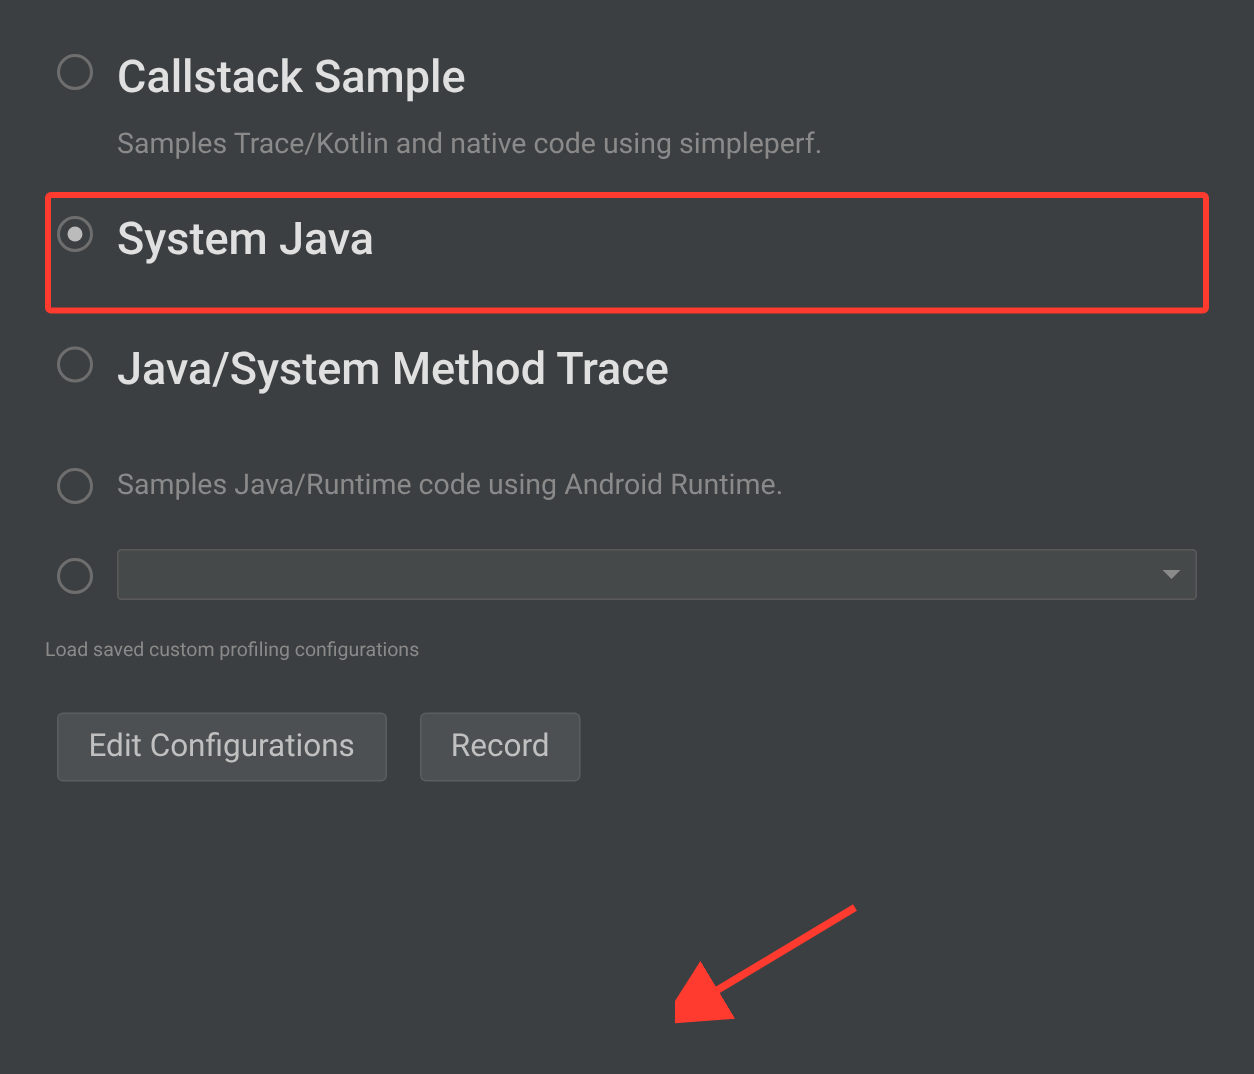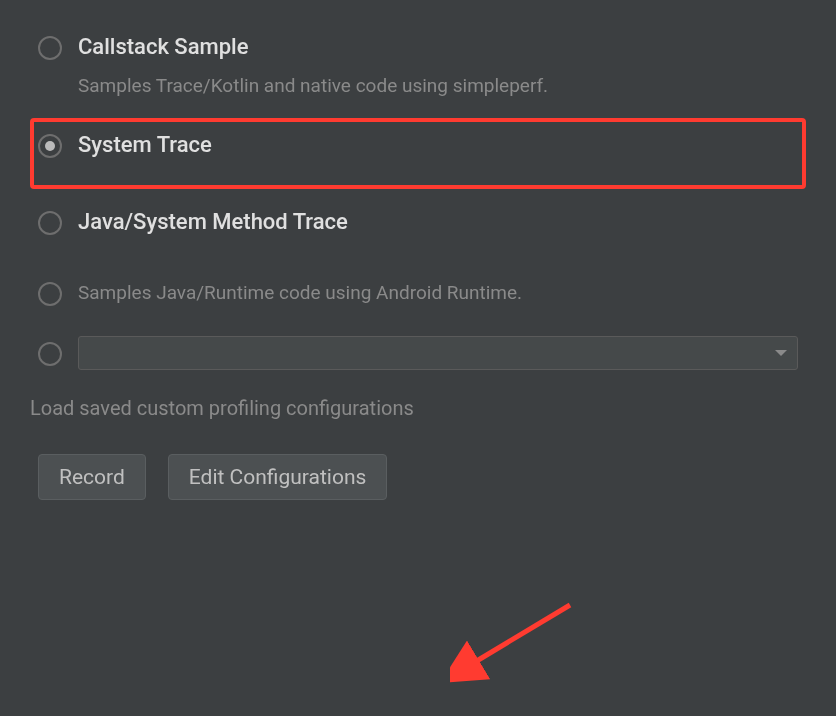--- a/index.html
+++ b/index.html
@@ -46,21 +46,21 @@
       width: 10px;
       height: 10px;
       border-radius: 50%;
       background: #bbbbbb;
     }
     .option-content {
       flex: 1;
     }
     .option-title {
       color: #e0e0e0;
-      font-size: 22px;
+      font-size: 30px;
       font-weight: 500;
       margin-bottom: 14px;
     }
     .option-desc {
       color: #8a8a8a;
       font-size: 19px;
       line-height: 1.4;
     }
     .dropdown-row {
       display: flex;
@@ -83,21 +83,21 @@
       top: 50%;
       transform: translateY(-50%);
       width: 0;
       height: 0;
       border-left: 6px solid transparent;
       border-right: 6px solid transparent;
       border-top: 6px solid #8a8a8a;
     }
     .help-text {
       color: #8a8a8a;
-      font-size: 20px;
+      font-size: 13px;
       margin-top: 16px;
       margin-left: 0px;
     }
     .button-row {
       display: flex;
       gap: 22px;
       margin-top: 34px;
       margin-left: 8px;
     }
     .btn {
@@ -122,21 +122,21 @@
   <div class="radio"></div>
   <div class="option-content">
     <div class="option-title">Callstack Sample</div>
     <div class="option-desc">Samples Trace/Kotlin and native code using simpleperf.</div>
   </div>
 </div>
 
 <div class="option highlighted">
   <div class="radio selected"></div>
   <div class="option-content">
-    <div class="option-title">System Trace</div>
+    <div class="option-title">System Java</div>
   </div>
 </div>
 
 <div class="option">
   <div class="radio"></div>
   <div class="option-content">
     <div class="option-title">Java/System Method Trace</div>
   </div>
 </div>
 
@@ -150,22 +150,22 @@
 <div class="dropdown-row">
   <div class="radio"></div>
   <div class="dropdown">
     <div class="dropdown-arrow"></div>
   </div>
 </div>
 
 <div class="help-text">Load saved custom profiling configurations</div>
 
 <div class="button-row">
+  <button class="btn">Edit Configurations</button>
   <button class="btn">Record</button>
-  <button class="btn">Edit Configurations</button>
 </div>
 
 <svg class="arrow-annotation" style="left:450px; top:590px; width:140px; height:100px;">
   <defs>
     <marker id="arrowhead" markerWidth="9" markerHeight="9" refX="2" refY="4.5" orient="auto">
       <polygon points="0 0, 9 4.5, 0 9" fill="#ff3b30"></polygon>
     </marker>
   </defs>
   <line x1="120" y1="15" x2="20" y2="75" stroke="#ff3b30" stroke-width="5" marker-end="url(#arrowhead)"></line>
 </svg>

